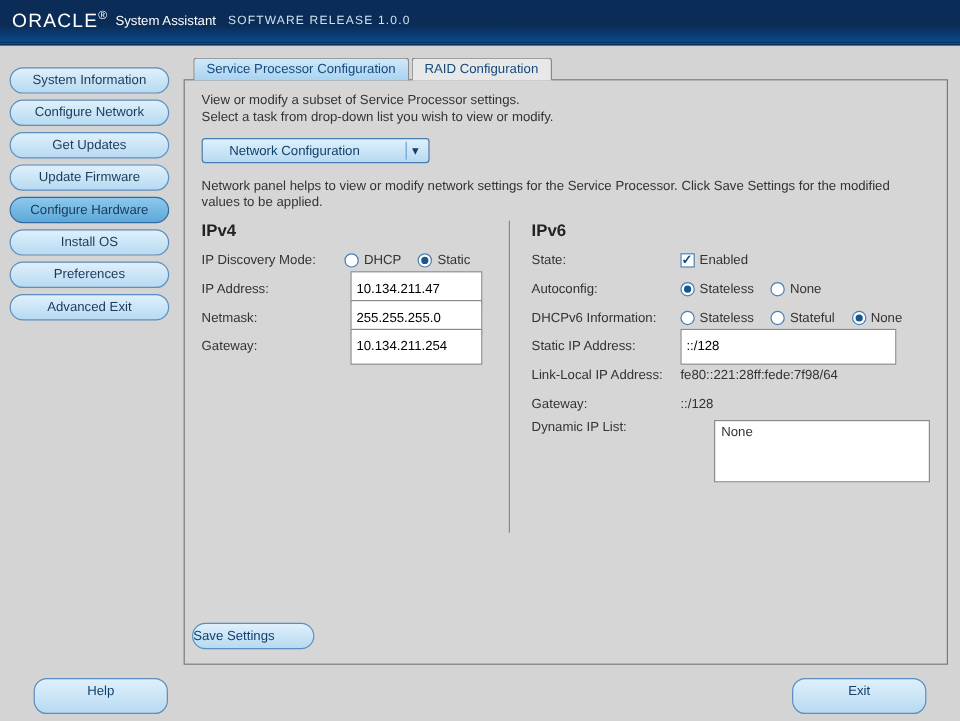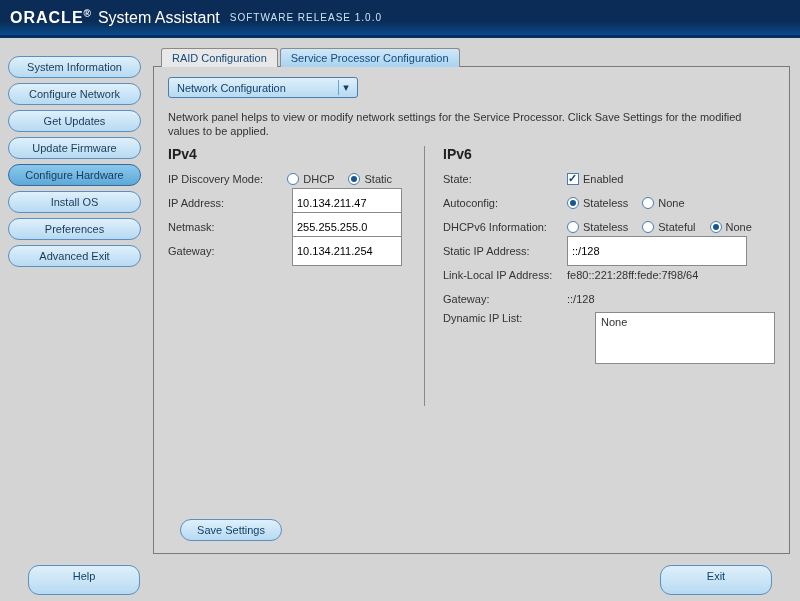--- a/index.html
+++ b/index.html
@@ -16,26 +16,26 @@
     background: linear-gradient(#0a2c56 0%, #0a2c56 60%, #0a4a8a 100%);
     height: 36px;
     color: #fff;
     display: flex;
     align-items: center;
     padding: 0 10px;
     border-bottom: 1px solid #063061;
   }
   .header .logo {
     font-size: 16px;
-    font-weight: bold;
+    font-weight: normal;
     letter-spacing: 1px;
   }
   .header .reg { font-size: 10px; vertical-align: super; }
   .header .product {
-    font-size: 16px;
+    font-size: 11px;
     margin-left: 6px;
     font-weight: normal;
     text-align: center;
   }
   .header .subtitle {
     font-size: 10px;
     margin-left: 10px;
     color: #cce3f5;
     letter-spacing: 1px;
   }
@@ -105,21 +105,21 @@
   .task-dd {
     width: 190px;
     height: 21px;
     border: 1px solid #4a7db0;
     border-radius: 3px;
     background: linear-gradient(#dff0fb, #b7daf2);
     color: #13406b;
     display: flex;
     align-items: center;
     justify-content: space-between;
-    padding: 0 4px 0 8px;
+    padding: 0 4px 0 22px;
     cursor: pointer;
     margin-bottom: 12px;
   }
   .task-dd .arrow {
     width: 15px; height: 15px;
     border-left: 1px solid #6ba2cf;
     display: flex; align-items: center; justify-content: center;
     color: #13406b;
   }
   .hint { line-height: 14px; margin-bottom: 8px; }
@@ -170,25 +170,25 @@
     height:30px; border:1px solid #8a8a8a; background:#fff;
     padding:1px 4px; font-size:11px; width:110px;
   }
   .txt.wide { width: 180px; }
   .static-val { color:#333; }
   .listbox {
     width:180px; height:52px; border:1px solid #8a8a8a;
     background:#fff; padding:3px 5px; font-size:11px;
   }
   .save-btn {
-    position:absolute; left:26px; bottom:12px;
+    position:absolute; left:6px; bottom:12px;
     width:102px; height:22px;
     background: linear-gradient(#dff0fb, #b7daf2);
     border:1px solid #5b8fbf; border-radius:11px;
-    text-align:center; line-height:20px; color:#13406b;
+    line-height:20px; color:#13406b;
     cursor:pointer; font-size:11px;
   }
   .footer {
     height: 39px;
     display:flex; align-items:center; justify-content:space-between;
     padding: 0 28px;
   }
   .footer-btn {
     width:112px; height:30px;
     background: linear-gradient(#dff0fb, #b7daf2);
@@ -213,25 +213,29 @@
     <div class="nav-btn">Get Updates</div>
     <div class="nav-btn">Update Firmware</div>
     <div class="nav-btn active">Configure Hardware</div>
     <div class="nav-btn">Install OS</div>
     <div class="nav-btn">Preferences</div>
     <div class="nav-btn">Advanced Exit</div>
   </div>
 
   <div class="content-wrap">
     <div class="tabs">
+      <div class="tab active">Service Processor Configuration</div>
       <div class="tab">RAID Configuration</div>
-      <div class="tab active">Service Processor Configuration</div>
     </div>
 
     <div class="panel">
+      <div class="desc">
+        <div>View or modify a subset of Service Processor settings.</div>
+        <div>Select a task from drop-down list you wish to view or modify.</div>
+      </div>
 
       <div class="task-dd">
         <span>Network Configuration</span>
         <span class="arrow">▾</span>
       </div>
 
       <div class="hint">Network panel helps to view or modify network settings for the Service Processor. Click Save Settings for the modified values to be applied.</div>
 
       <div class="cols">
 

